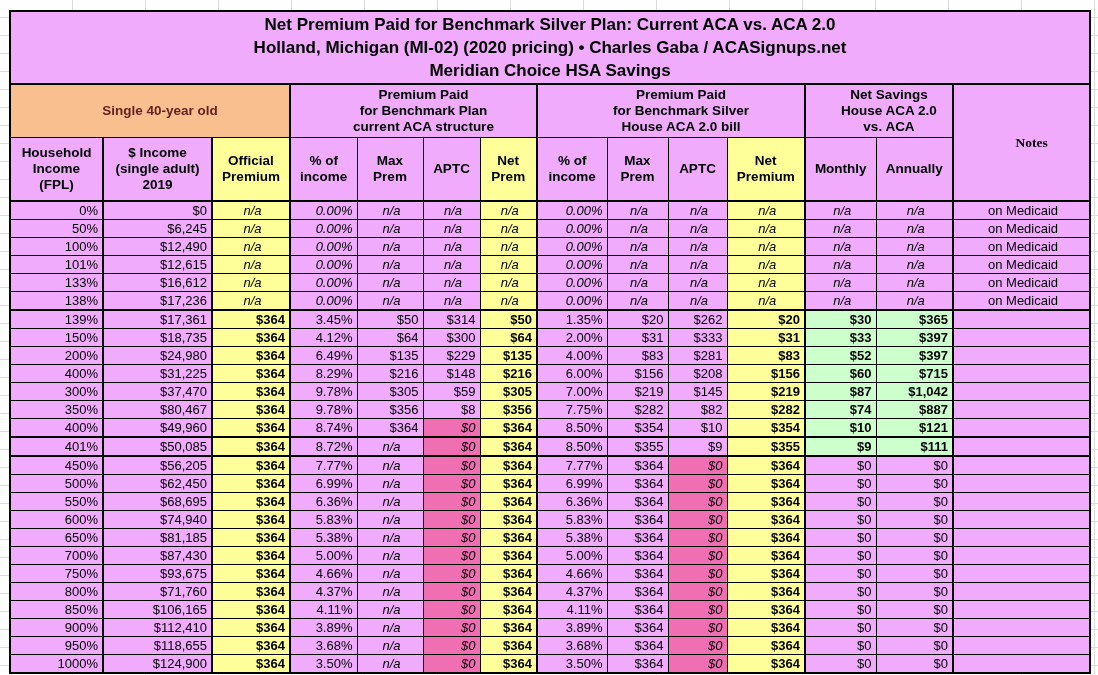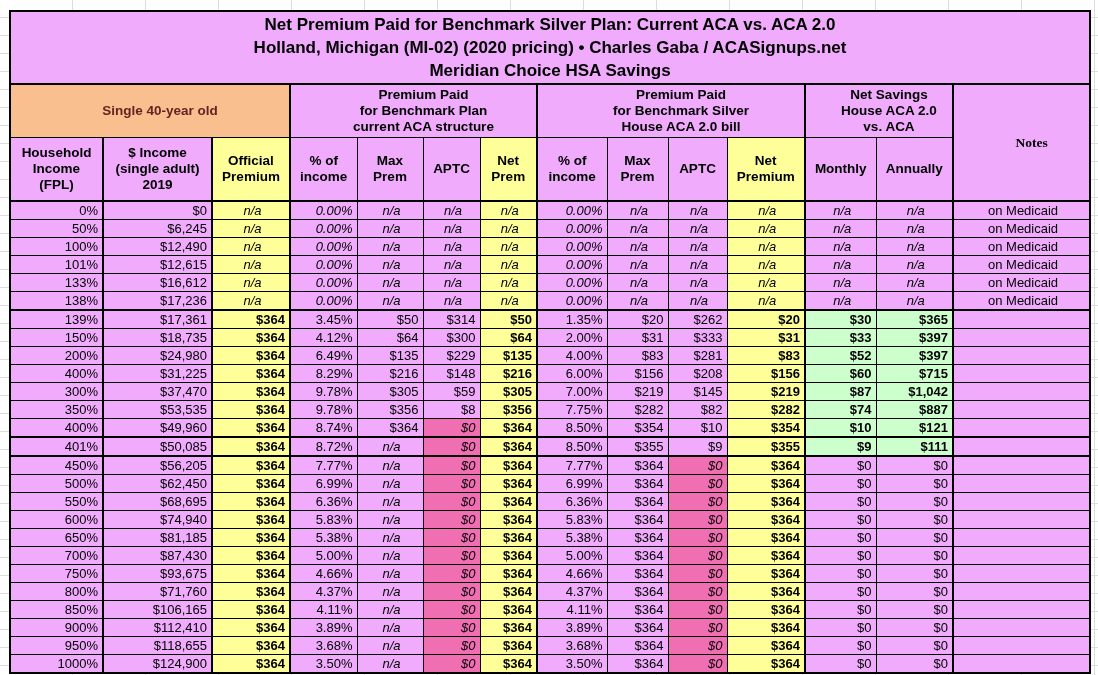--- a/index.html
+++ b/index.html
@@ -283,21 +283,21 @@
           <td class="dt c7">7.00%</td>
           <td class="dt c8">$219</td>
           <td class="dt c9">$145</td>
           <td class="dt c10 y b">$219</td>
           <td class="dt c11 g">$87</td>
           <td class="dt c12 g">$1,042</td>
           <td class="dt c13"></td>
         </tr>
         <tr>
           <td class="dt c0">350%</td>
-          <td class="dt c1">$53,535</td>
+          <td class="dt c1">$80,467</td>
           <td class="dt c2 y b">$364</td>
           <td class="dt c3">9.78%</td>
           <td class="dt c4">$356</td>
           <td class="dt c5">$8</td>
           <td class="dt c6 y b">$356</td>
           <td class="dt c7">7.75%</td>
           <td class="dt c8">$282</td>
           <td class="dt c9">$82</td>
           <td class="dt c10 y b">$282</td>
           <td class="dt c11 g">$74</td>

